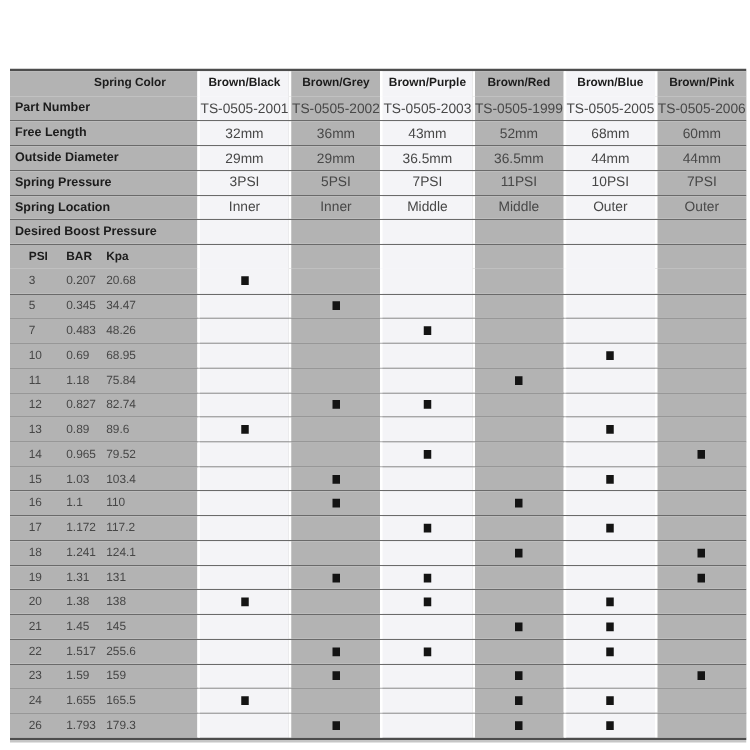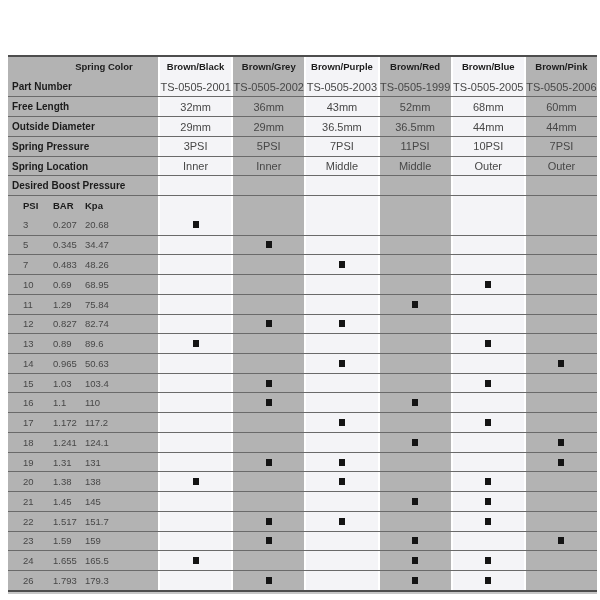--- a/index.html
+++ b/index.html
@@ -174,21 +174,21 @@
         <div class="cell col lt"></div>
         <div class="cell col dk"></div>
         <div class="cell col lt">
           <span class="marker"></span>
         </div>
         <div class="cell col dk"></div>
       </div>
       <div class="row">
         <div class="cell lblcell nums padl">
           <span class="sub-psi">11</span>
-          <span class="sub-bar">1.29</span>
+          <span class="sub-bar">1.18</span>
           <span class="sub-kpa">75.84</span>
         </div>
         <div class="cell col lt"></div>
         <div class="cell col dk"></div>
         <div class="cell col lt"></div>
         <div class="cell col dk">
           <span class="marker"></span>
         </div>
         <div class="cell col lt"></div>
         <div class="cell col dk"></div>
@@ -224,21 +224,21 @@
         <div class="cell col dk"></div>
         <div class="cell col lt">
           <span class="marker"></span>
         </div>
         <div class="cell col dk"></div>
       </div>
       <div class="row">
         <div class="cell lblcell nums padl">
           <span class="sub-psi">14</span>
           <span class="sub-bar">0.965</span>
-          <span class="sub-kpa">50.63</span>
+          <span class="sub-kpa">79.52</span>
         </div>
         <div class="cell col lt"></div>
         <div class="cell col dk"></div>
         <div class="cell col lt">
           <span class="marker"></span>
         </div>
         <div class="cell col dk"></div>
         <div class="cell col lt"></div>
         <div class="cell col dk">
           <span class="marker"></span>
@@ -364,21 +364,21 @@
         </div>
         <div class="cell col lt">
           <span class="marker"></span>
         </div>
         <div class="cell col dk"></div>
       </div>
       <div class="row">
         <div class="cell lblcell nums padl">
           <span class="sub-psi">22</span>
           <span class="sub-bar">1.517</span>
-          <span class="sub-kpa">151.7</span>
+          <span class="sub-kpa">255.6</span>
         </div>
         <div class="cell col lt"></div>
         <div class="cell col dk">
           <span class="marker"></span>
         </div>
         <div class="cell col lt">
           <span class="marker"></span>
         </div>
         <div class="cell col dk"></div>
         <div class="cell col lt">

